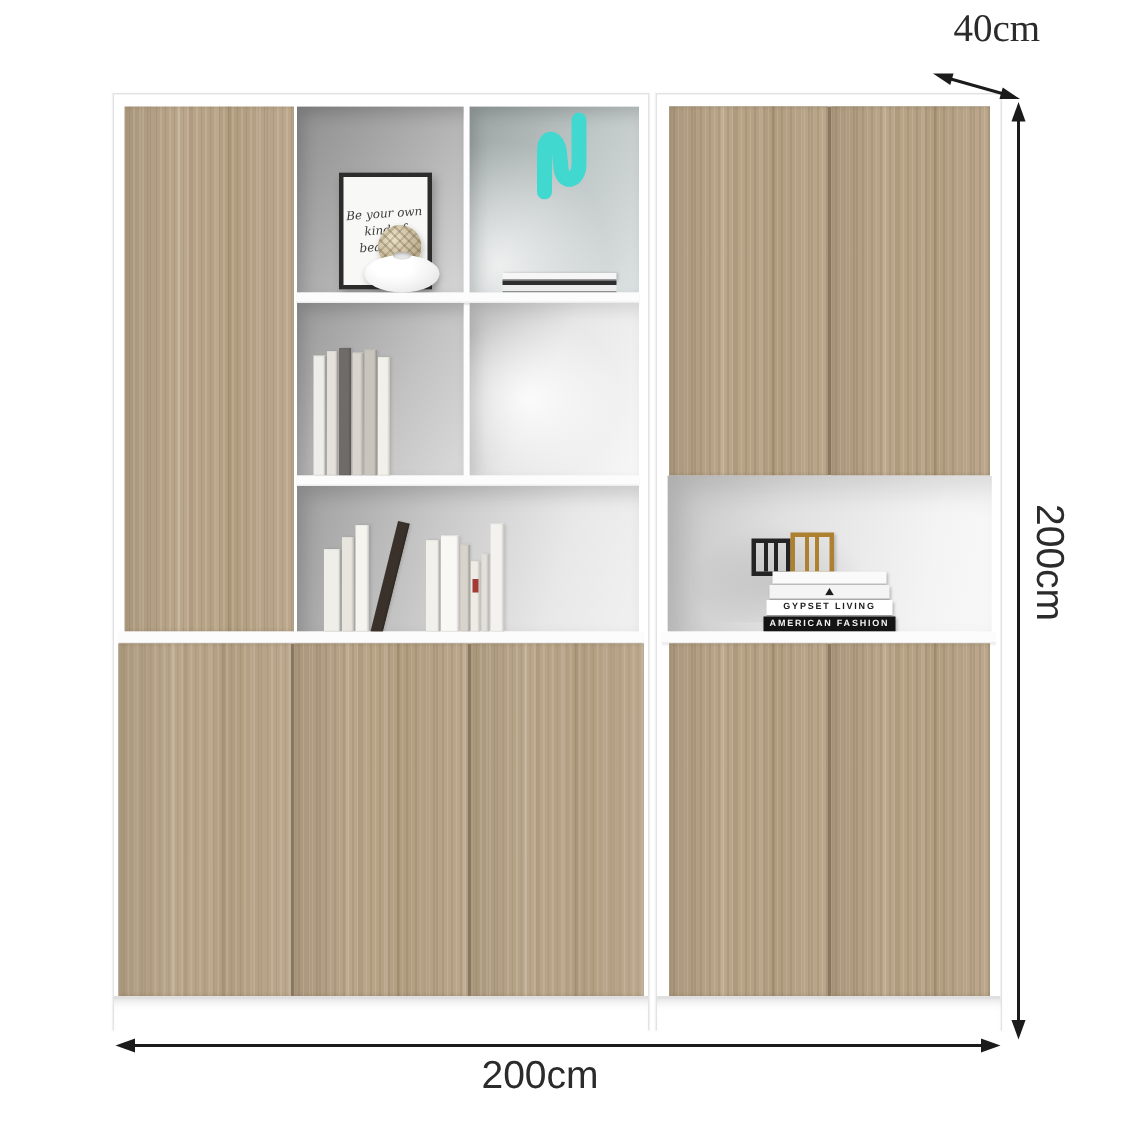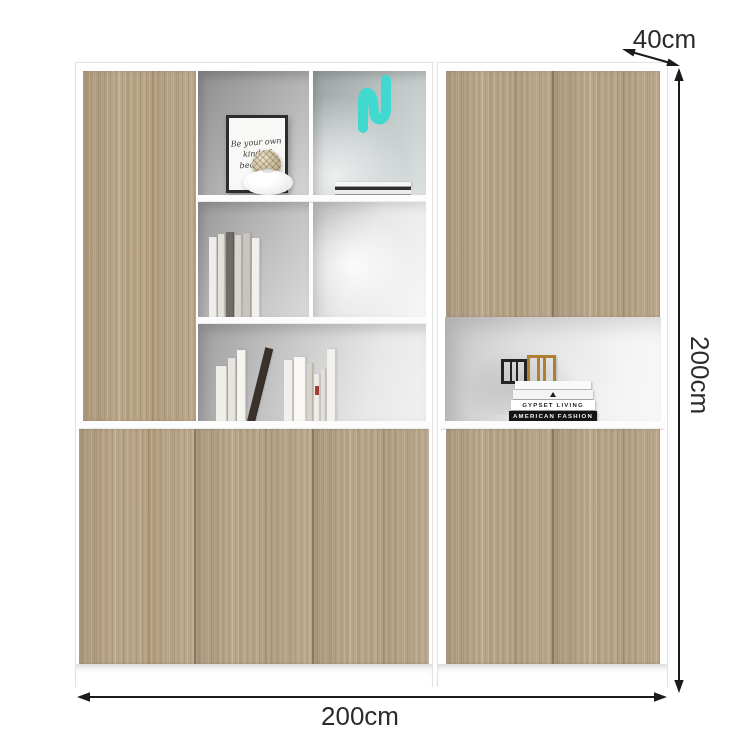--- a/index.html
+++ b/index.html
@@ -202,17 +202,17 @@
       <polygon points="679,693 674.3,680 683.7,680" fill="#1b1b1b"></polygon>
     </g>
 
     <g>
       <line x1="628" y1="51" x2="674" y2="64" stroke="#1b1b1b" stroke-width="2"></line>
       <polygon points="622,49 633.5,56.6 635.7,49.0" fill="#1b1b1b"></polygon>
       <polygon points="680,66 668.5,58.4 666.3,66.0" fill="#1b1b1b"></polygon>
     </g>
   </svg>
 
-  <div class="dim-label center" style="left:612px;top:24px;width:105px;">40cm</div>
+  <div class="dim-label center" style="left:612px;top:4px;width:105px;font-family:Liberation Serif, serif;">40cm</div>
   <div class="dim-label" style="left:684px;top:336px;writing-mode:vertical-rl;">200cm</div>
   <div class="dim-label center" style="left:280px;top:701px;width:160px;">200cm</div>
 
 </div>
 
 </body></html>

